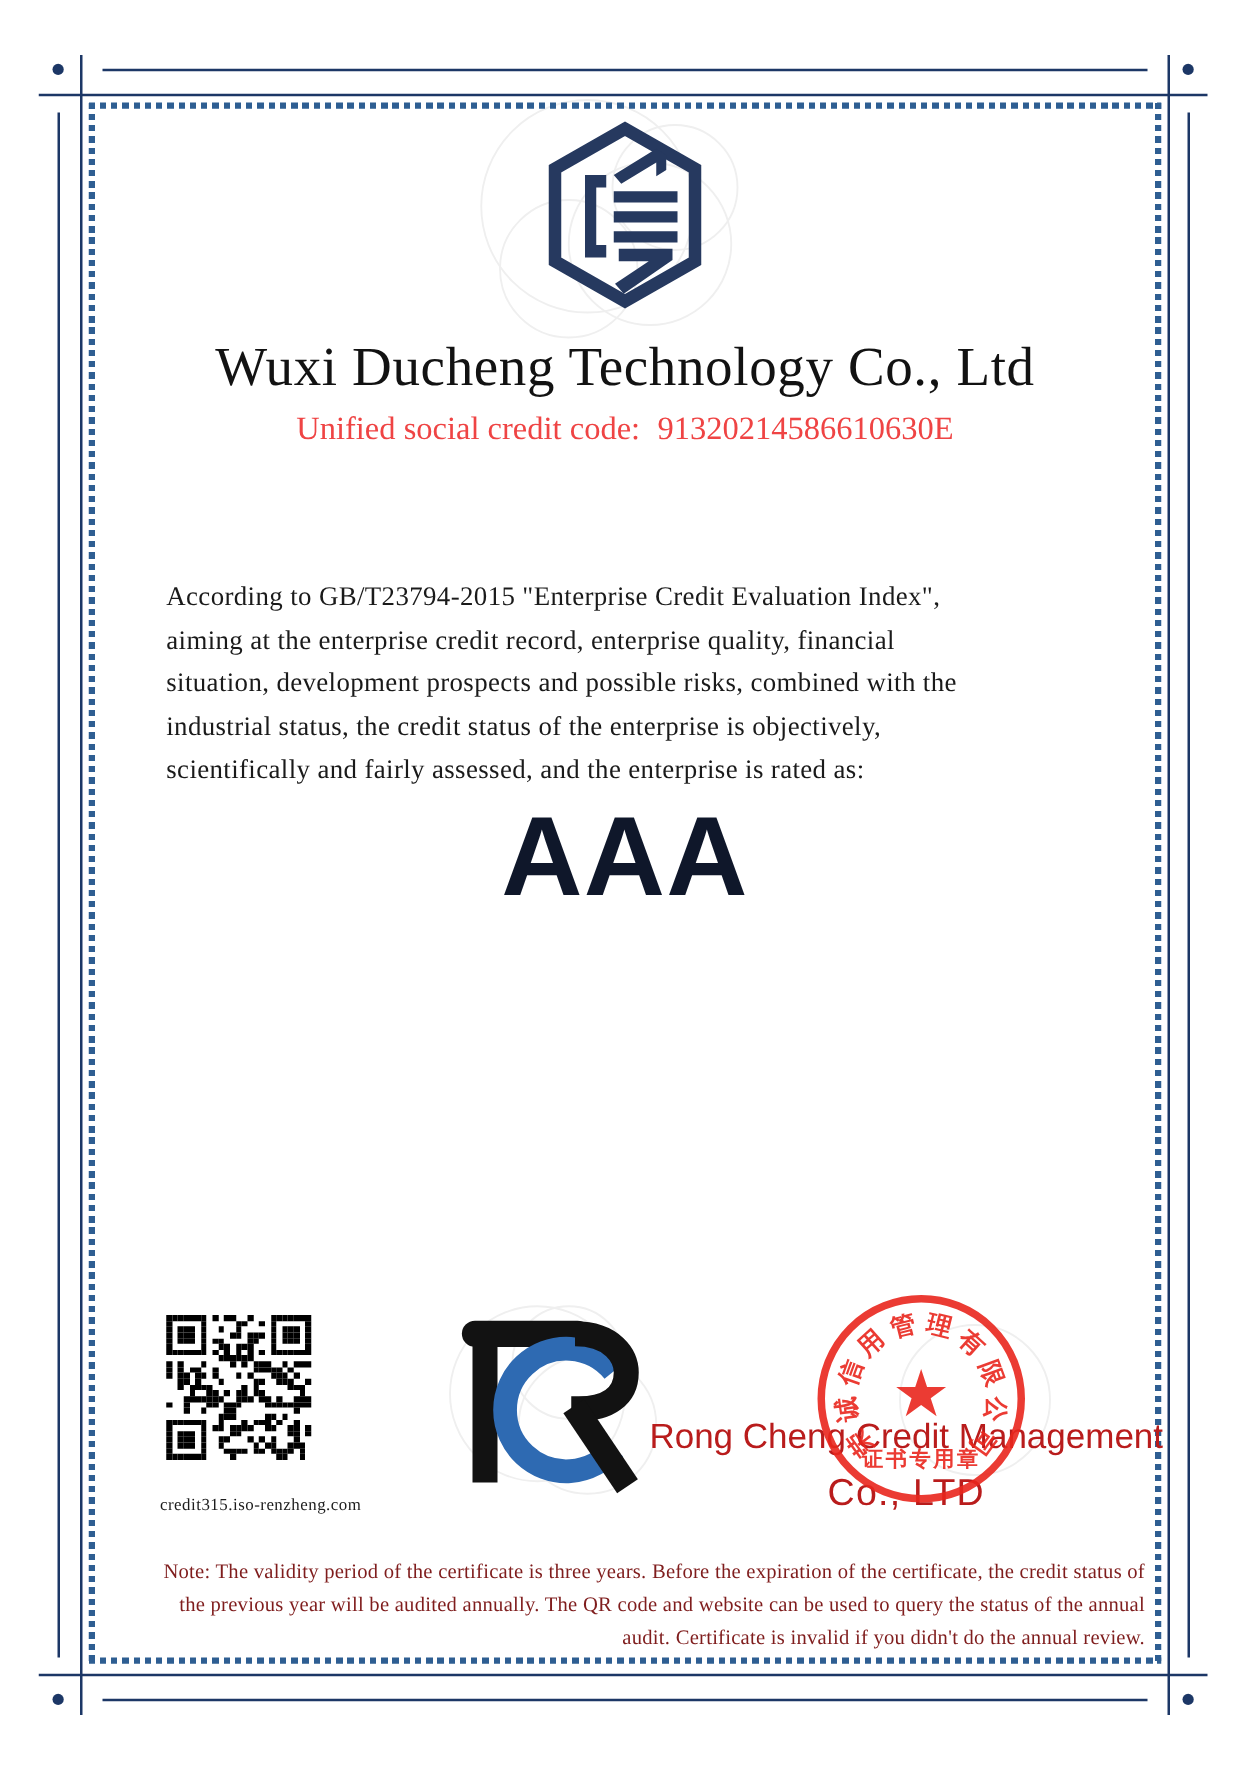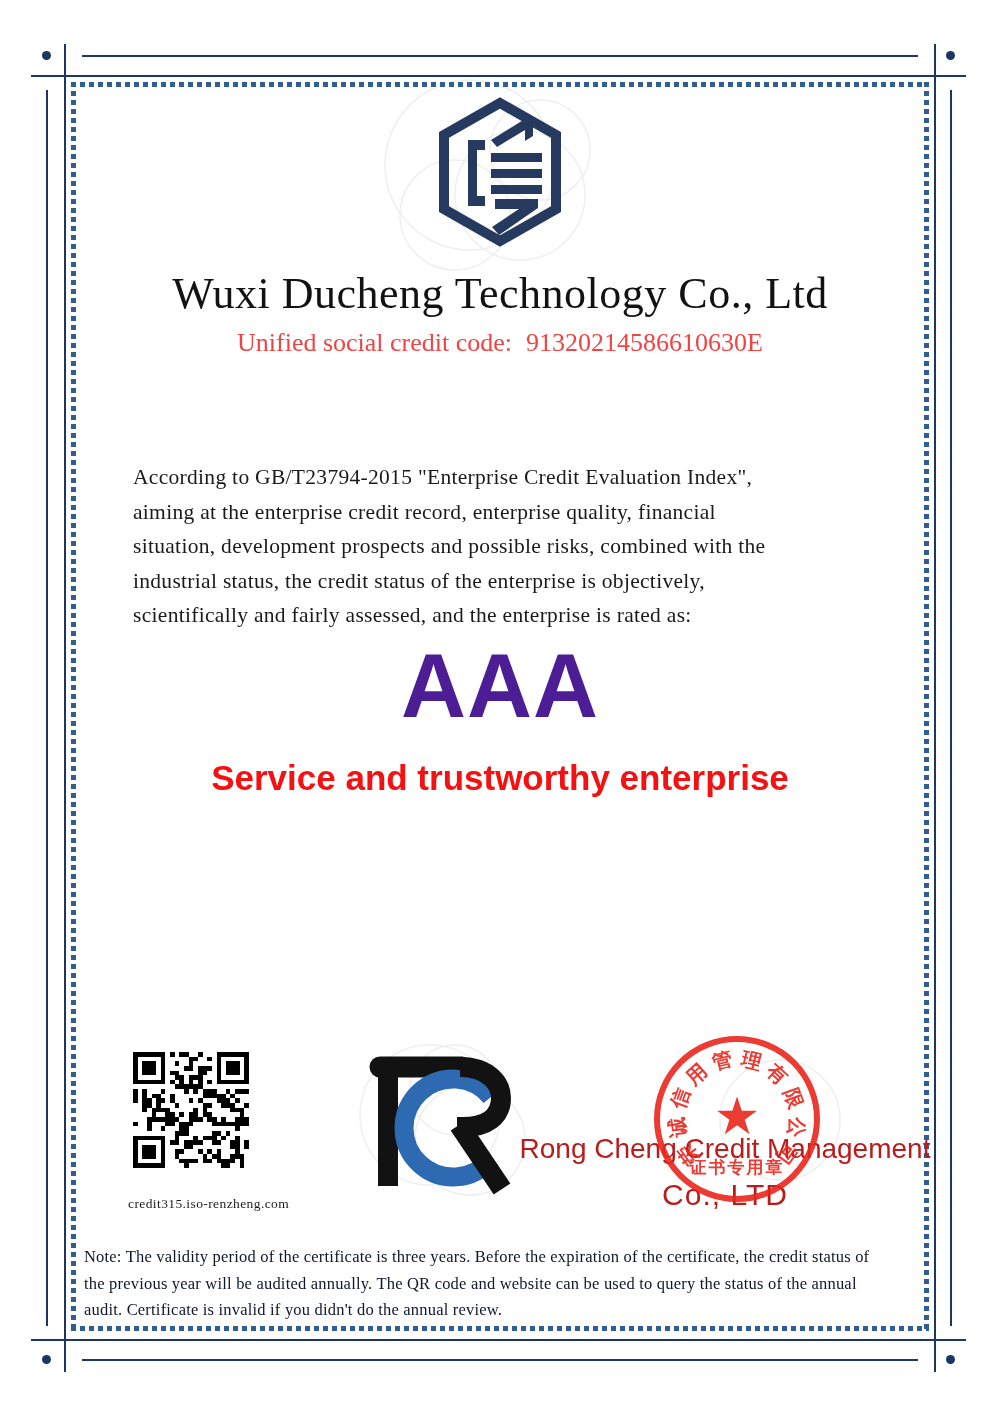--- a/index.html
+++ b/index.html
@@ -37,21 +37,21 @@
          font-size:26px;color:#ef4444;z-index:2;}
   .subtitle .gap{display:inline-block;width:14px;}
 
   
   .body-par{position:absolute;left:133px;top:460px;width:750px;font-size:21.5px;
             line-height:34.5px;letter-spacing:.3px;color:#1a1a1a;z-index:2;}
 
   
   .rating{position:absolute;left:0;top:636px;width:1000px;text-align:center;
           font-family:"Liberation Sans","DejaVu Sans",sans-serif;font-weight:700;
-          font-size:90px;line-height:100px;color:#4c1d95;letter-spacing:1px;z-index:2;}
+          font-size:90px;line-height:100px;color:#0f172a;letter-spacing:1px;z-index:2;}
   .rating-caption{position:absolute;left:0;top:758px;width:1000px;text-align:center;
           font-family:"Liberation Sans","DejaVu Sans",sans-serif;font-weight:700;
           font-size:35px;color:#f31111;z-index:2;}
 
   
   .fields{position:absolute;left:127px;top:824px;z-index:2;font-size:24px;line-height:36.5px;
           letter-spacing:.4px;color:#141414;}
   .fields .row span{display:inline;}
   .fields .lbl{margin-right:9px;}
   .fields .wide{margin-right:16px;}
@@ -75,21 +75,21 @@
   .seal-ch{position:absolute;left:50%;top:50%;font-size:20px;font-weight:700;color:#e9261d;
       font-family:"Liberation Sans","DejaVu Sans",sans-serif;}
   .seal-star{position:absolute;left:50%;top:50%;transform:translate(-50%,-56%);
       font-size:52px;color:#e9261d;line-height:52px;font-family:"DejaVu Sans",sans-serif;}
   .seal-bottom{position:absolute;left:0;top:114px;width:100%;text-align:center;font-size:17px;
       font-weight:700;letter-spacing:2px;color:#e9261d;
       font-family:"Liberation Sans","DejaVu Sans",sans-serif;}
 
   
   .note{position:absolute;left:84px;top:1244px;width:832px;font-size:16.5px;line-height:26.5px;
-      letter-spacing:.2px;color:#0f172a;z-index:2;}
+      letter-spacing:.2px;color:#7f1d1d;z-index:2;text-align:right;}
 </style>
 </head>
 <body>
 
 <div class="page">
 
   <svg class="wm" width="1000" height="1416">
     <g fill="none" stroke="#efefef" stroke-width="1.5">
       <circle cx="470" cy="165" r="85"></circle>
         <circle cx="520" cy="195" r="65"></circle>
@@ -140,21 +140,20 @@
 
   <div class="body-par">
       <div>According to GB/T23794-2015 "Enterprise Credit Evaluation Index",</div>
       <div>aiming at the enterprise credit record, enterprise quality, financial</div>
       <div>situation, development prospects and possible risks, combined with the</div>
       <div>industrial status, the credit status of the enterprise is objectively,</div>
       <div>scientifically and fairly assessed, and the enterprise is rated as:</div>
     </div>
 
   <div class="rating">AAA</div>
-  <div class="rating-caption">Service and trustworthy enterprise</div>
 
 
   <div class="qr">
       <div class="qm"></div>
       <div class="qm"></div>
       <div class="qm"></div>
       <div class="qm"></div>
       <div class="qm"></div>
       <div class="qm"></div>
       <div class="qm"></div>

